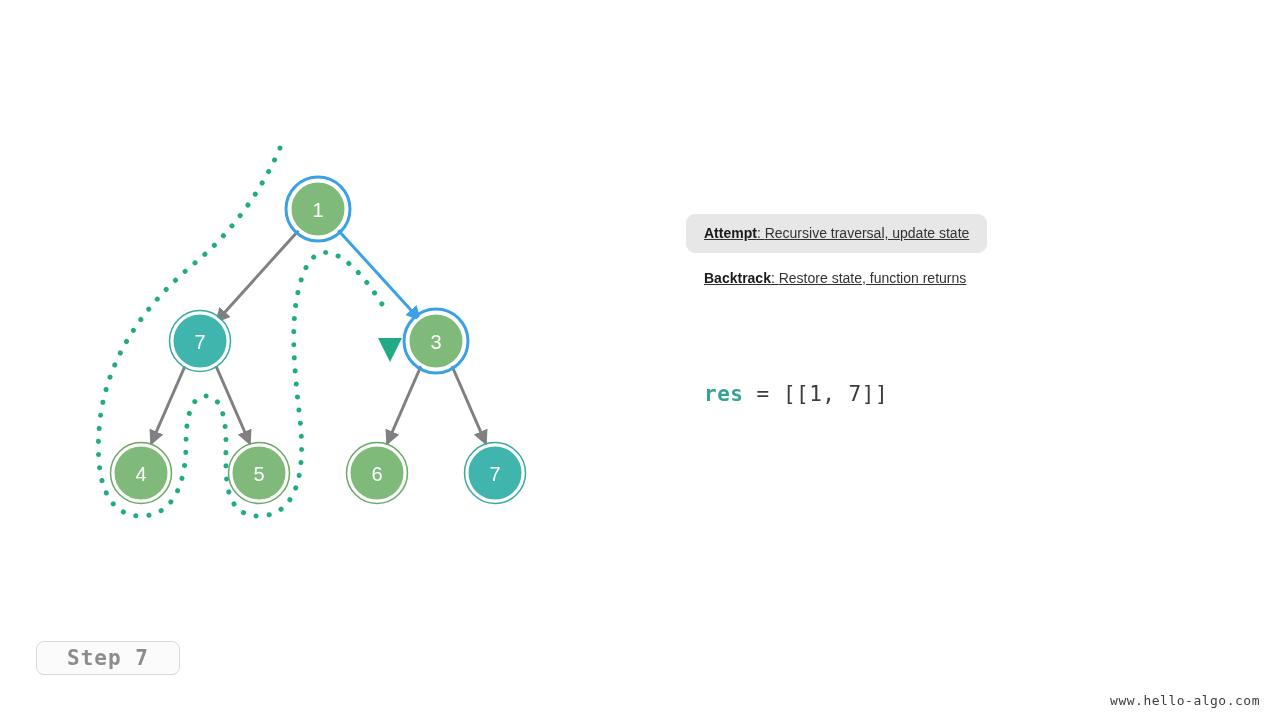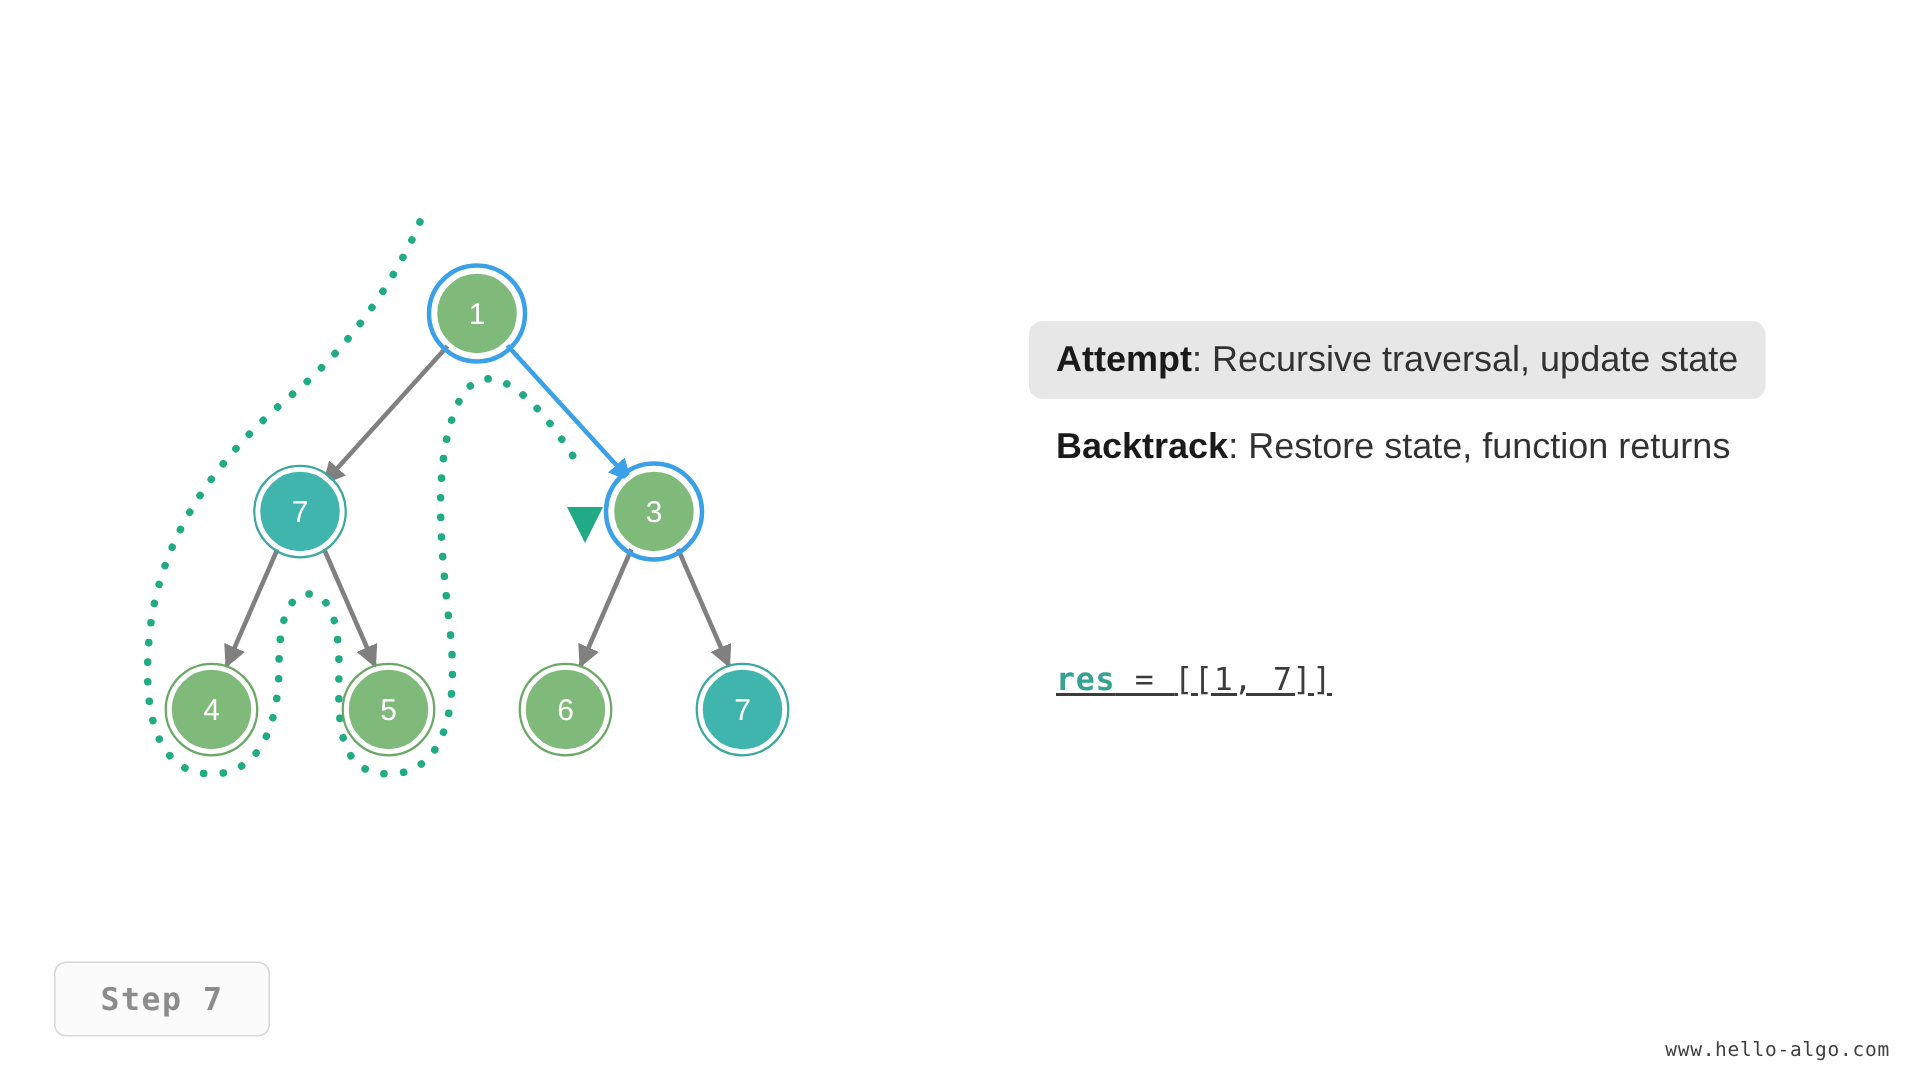--- a/index.html
+++ b/index.html
@@ -36,24 +36,25 @@
   }
 
   
   #info-panel {
     position: absolute;
     left: 686px;
     top: 214px;
     width: 520px;
   }
   .info-line {
-    font-size: 24px;
+    font-size: 14px;
     color: #323232;
     line-height: 1.35;
     white-space: pre;
+    text-decoration: underline;
   }
   .info-line.boxed {
     background: #e7e7e7;
     border-radius: 9px;
     padding: 10px 18px;
     display: inline-block;
     margin: 0 0 6px 0;
   }
   .info-line.plain {
     padding: 10px 18px;
@@ -67,31 +68,31 @@
 
   .state-line {
     font-family: "DejaVu Sans Mono", monospace;
     font-size: 21px;
     color: #3c3c3c;
     padding: 0 18px;
     white-space: pre;
     letter-spacing: 0.5px;
   }
   #path-row { margin-top: 12px; }
-  #res-row  { margin-top: 112px; text-decoration: underline; }
+  #res-row  { margin-top: 80px; }
   .var-path { color: #2288cc; font-weight: bold; }
   .var-res  { color: #35a393; font-weight: bold; }
 
   
   #step-badge {
     position: absolute;
     left: 36px;
     top: 641px;
     width: 144px;
-    height: 50px;
+    height: 34px;
     box-sizing: border-box;
     border: 1px solid #d8d8d8;
     border-radius: 8px;
     background: #fbfbfb;
     display: flex;
     align-items: center;
     justify-content: center;
     font-family: "DejaVu Sans Mono", monospace;
     font-size: 21px;
     font-weight: bold;

